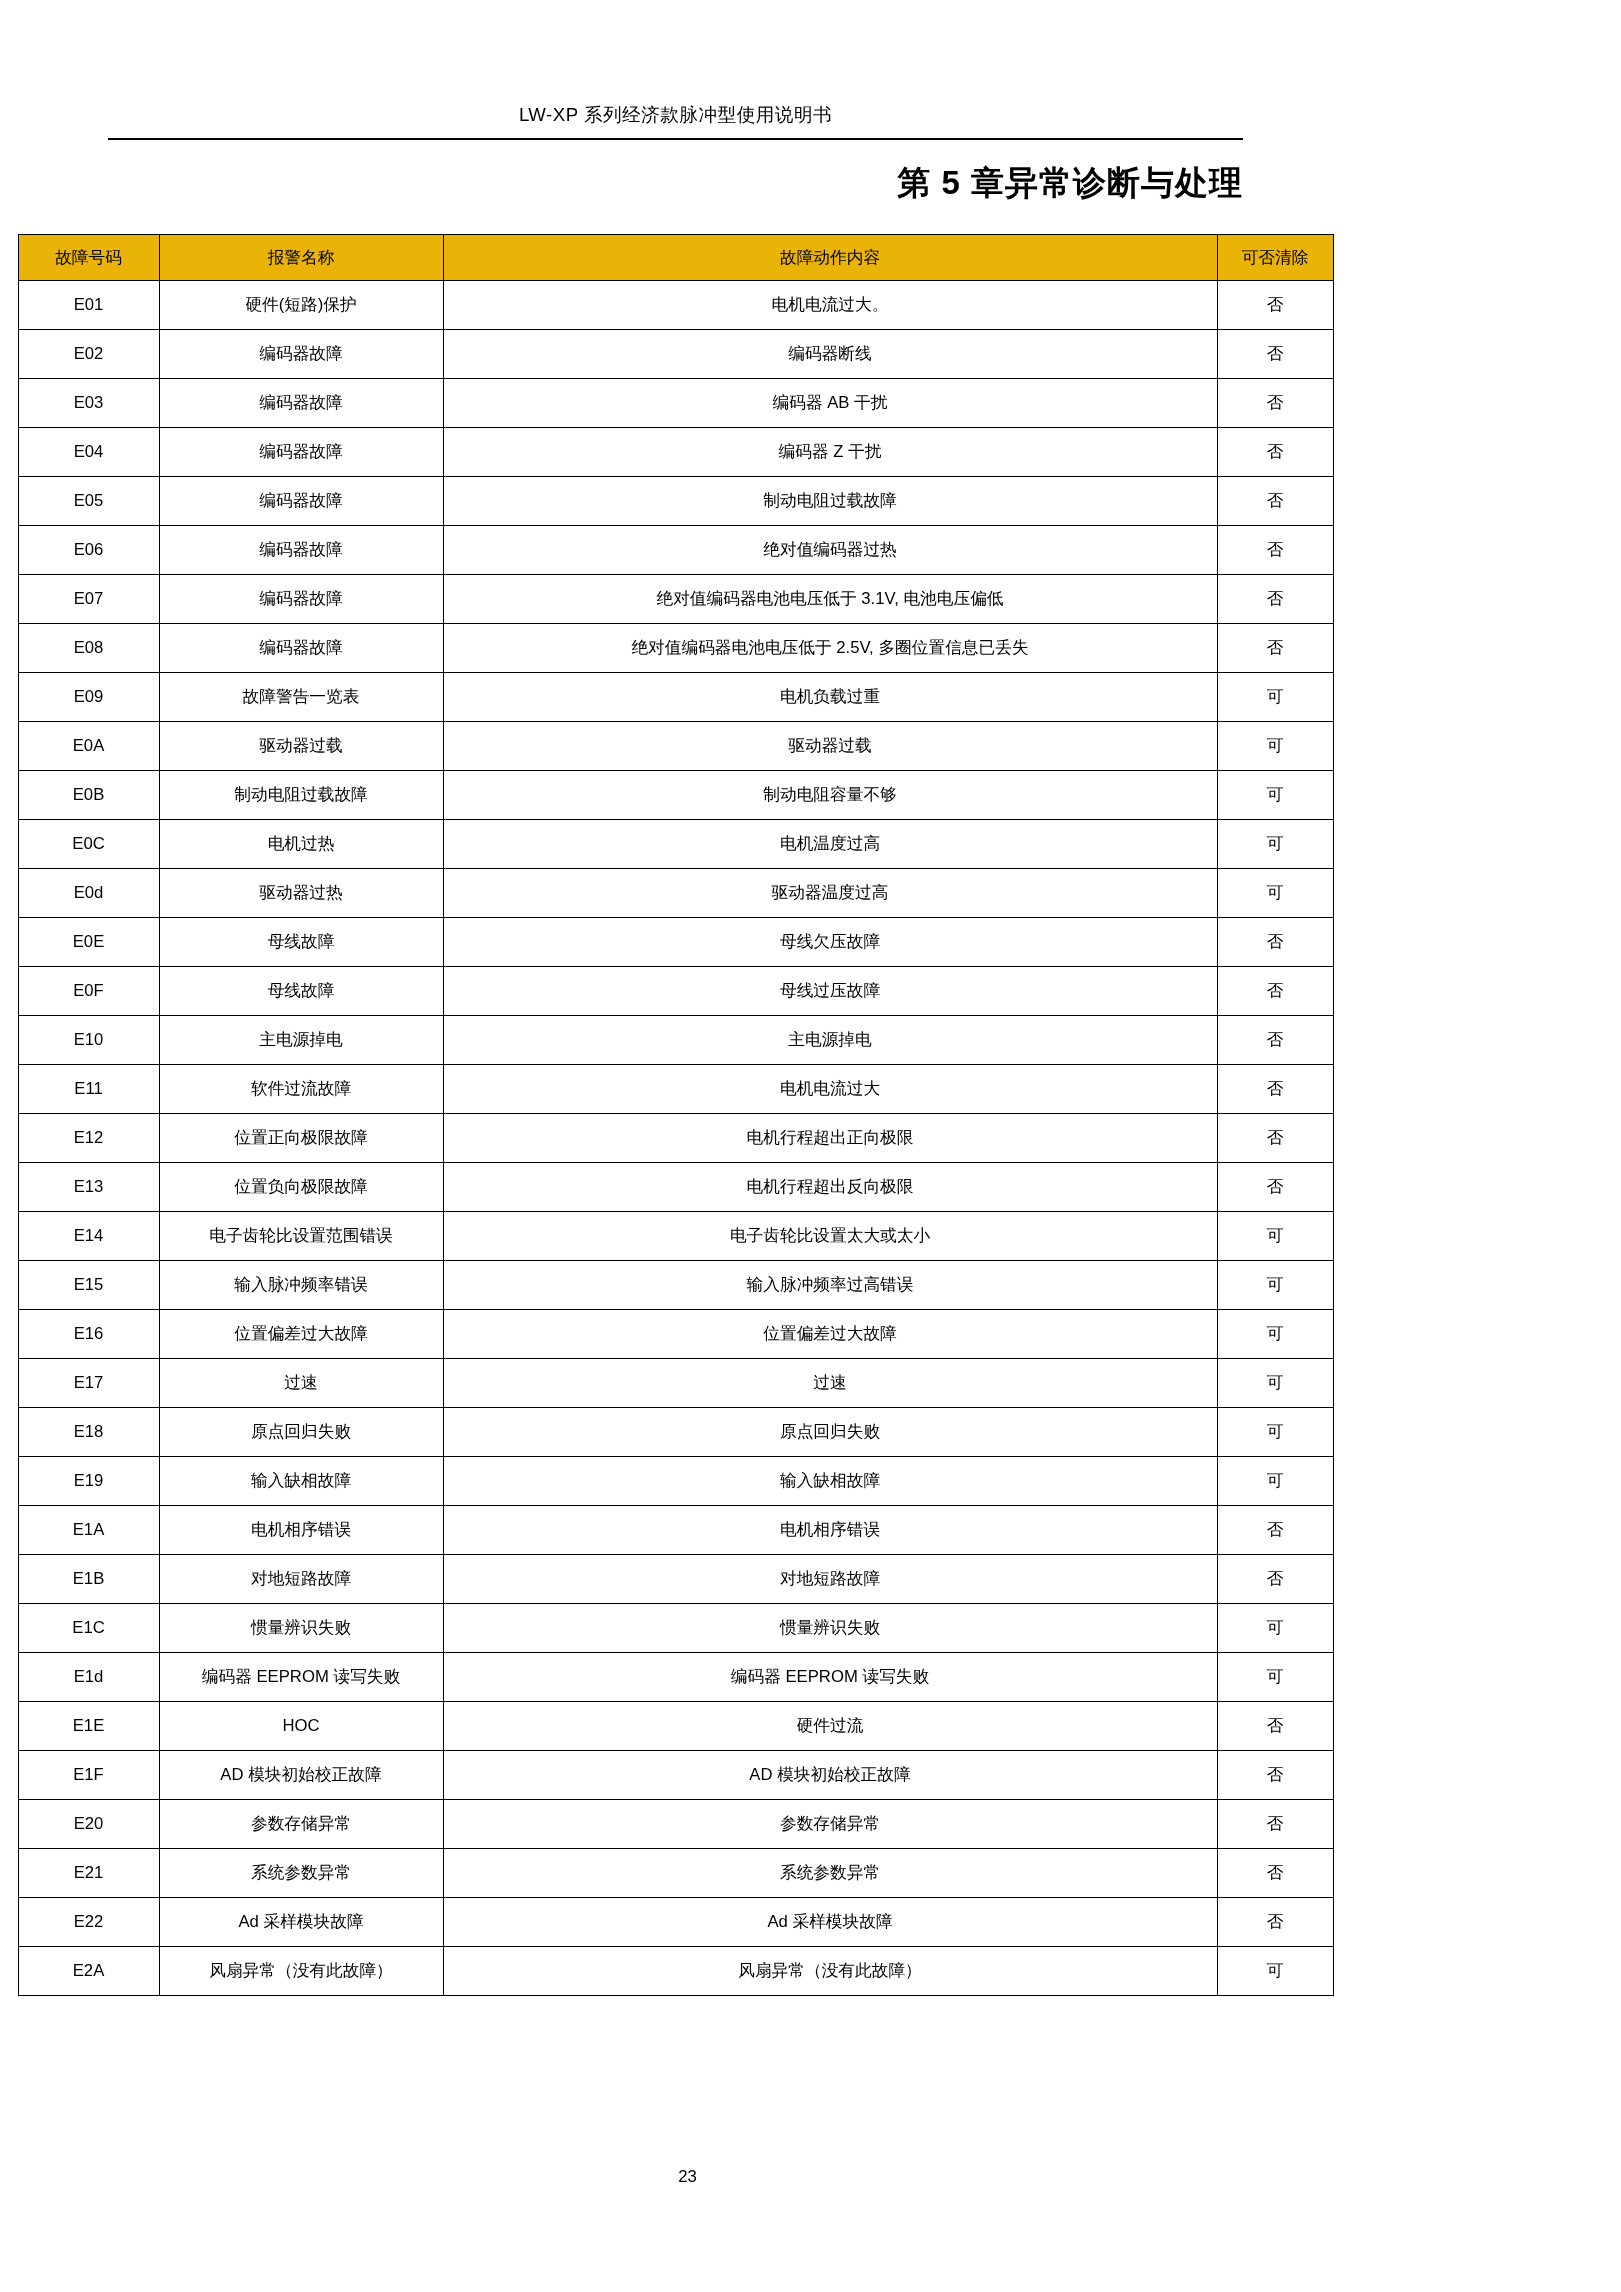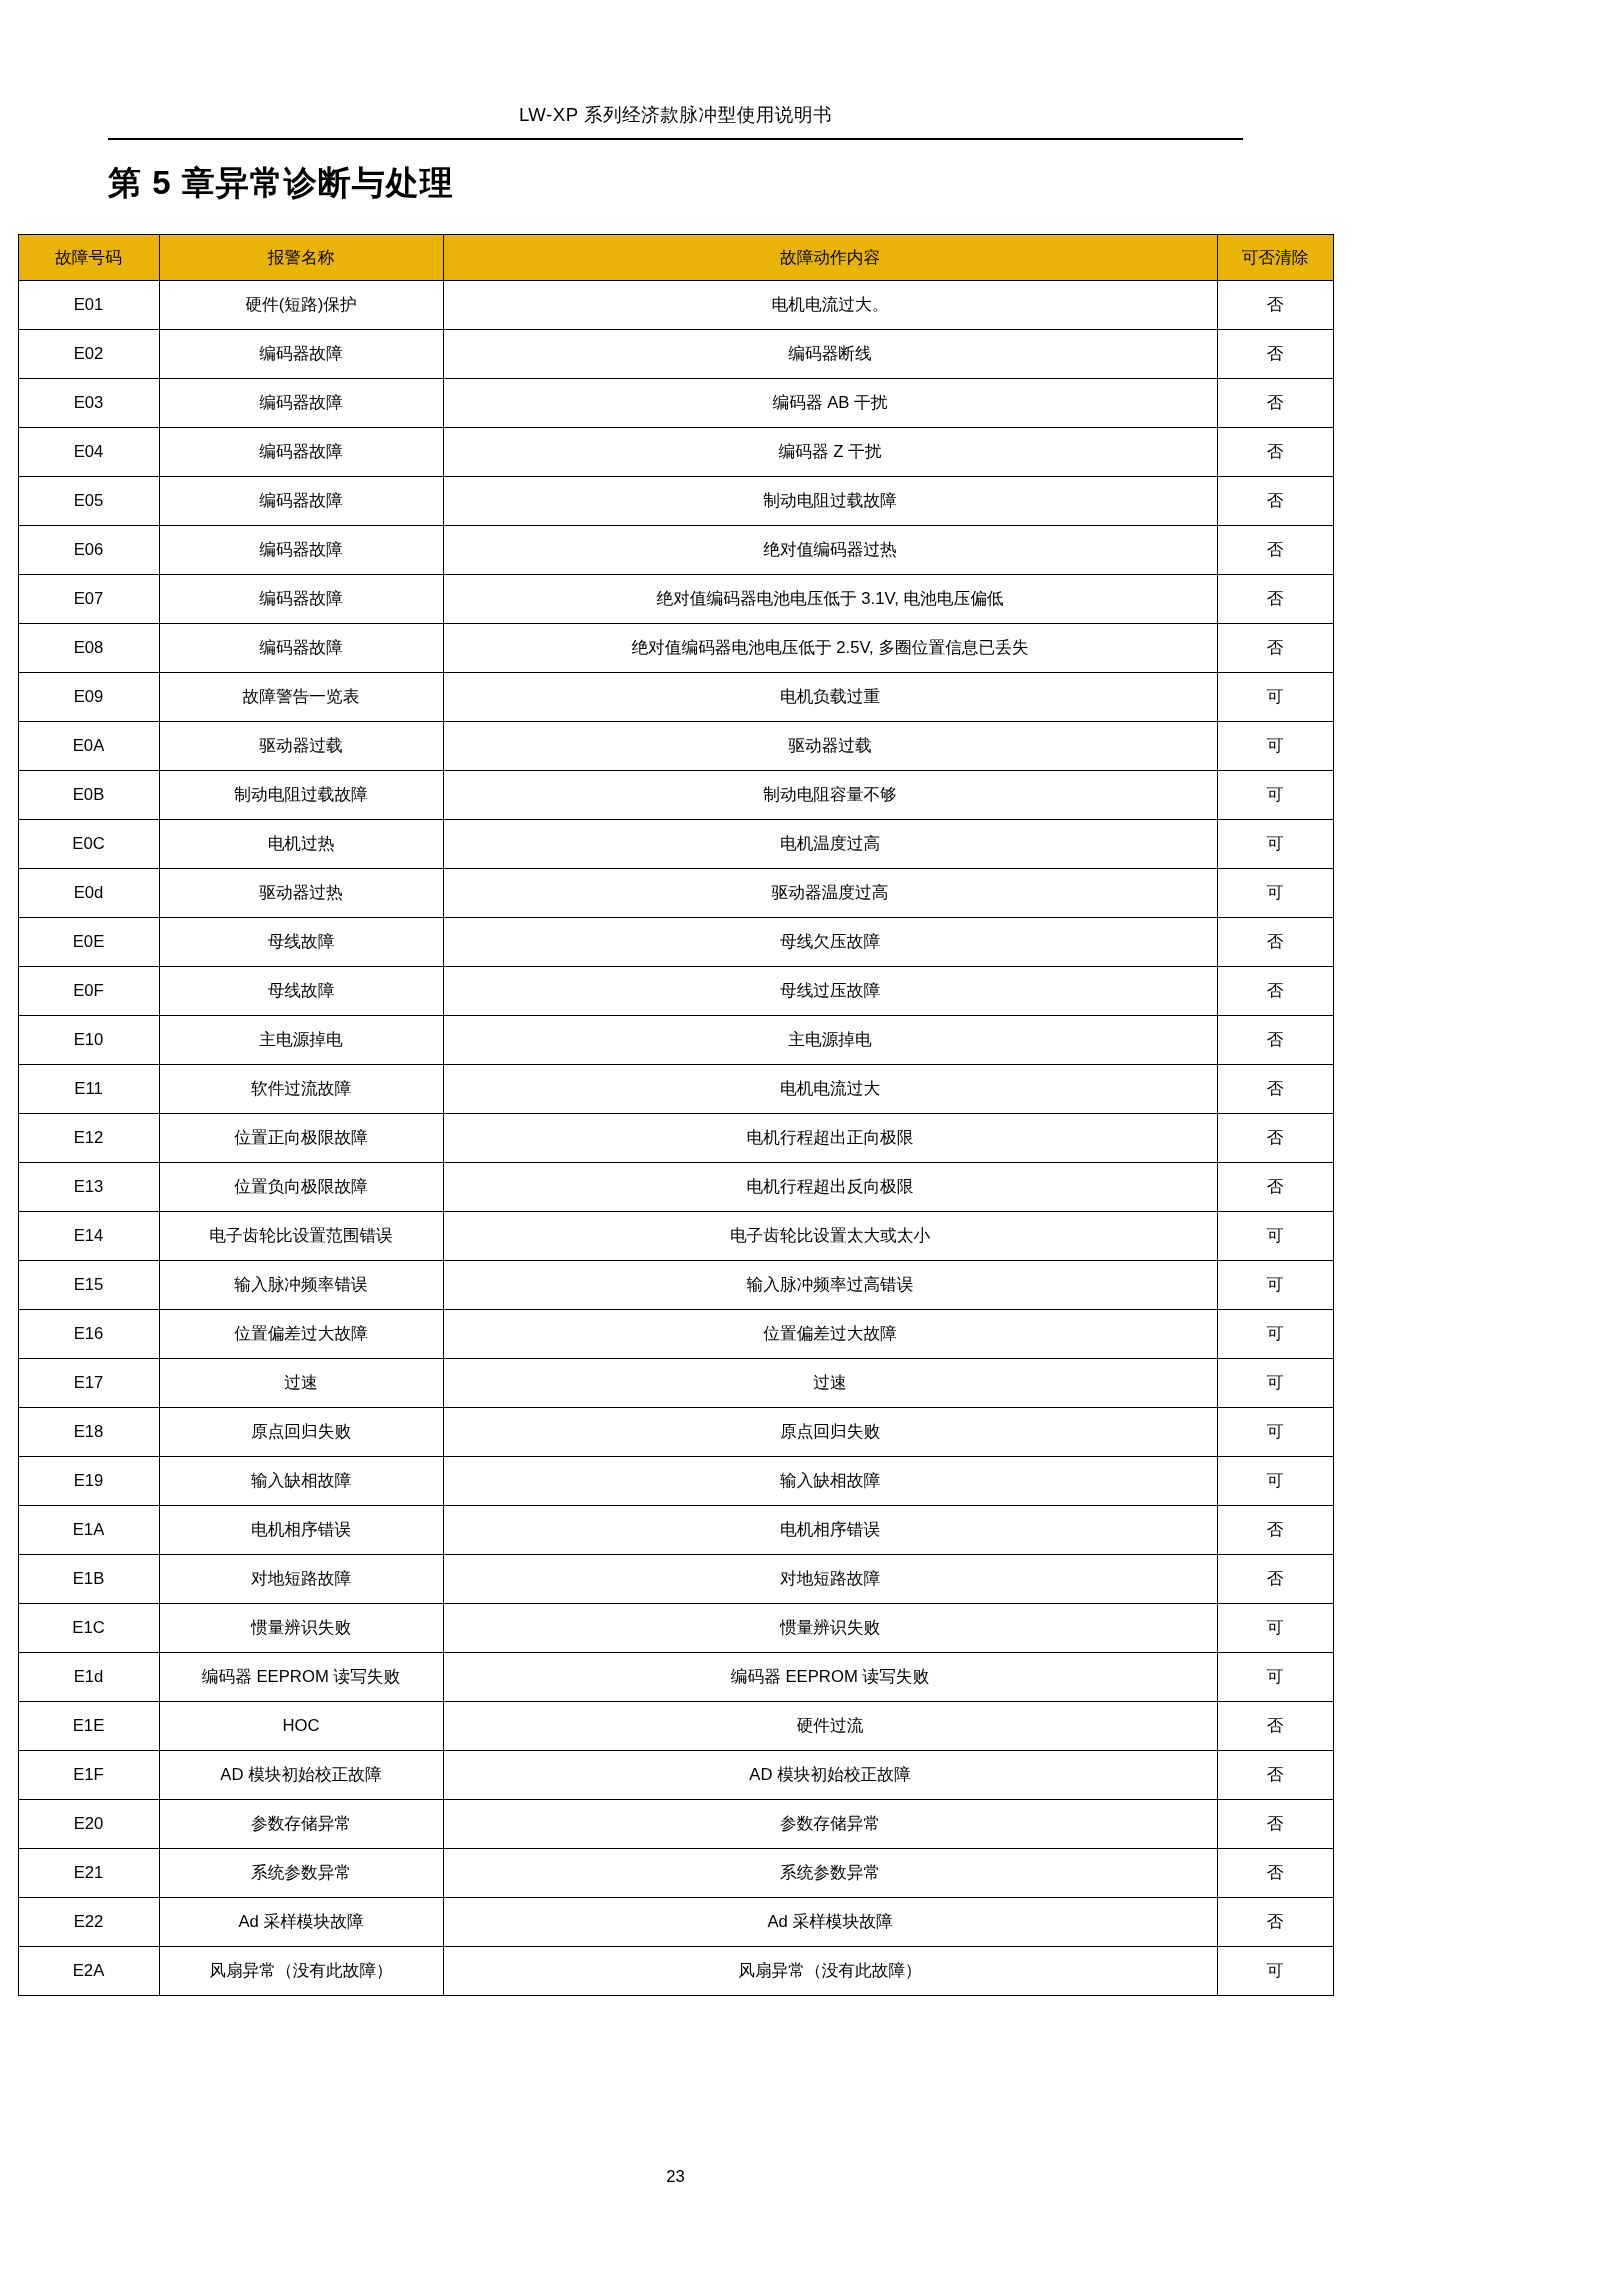--- a/index.html
+++ b/index.html
@@ -31,21 +31,21 @@
     font-family: "Liberation Sans", "DejaVu Sans", sans-serif;
     letter-spacing: 0.5px;
     margin-bottom: 9.8px;
   }
   .header-rule {
     border: none;
     border-top: 2px solid #000;
     margin: 0;
   }
   .chapter-title {
-    text-align: left;
+    text-align: right;
     font-size: 33px;
     font-weight: bold;
     font-family: "Liberation Sans", "DejaVu Sans", sans-serif;
     margin-top: 21.6px;
     letter-spacing: 1px;
   }
   .section-title {
     margin: 47px 0 0 108px;
     font-size: 20.6px;
     font-weight: bold;
@@ -74,21 +74,21 @@
     font-weight: normal;
     height: 45px;
   }
   col.c-code { width: 141px; }
   col.c-name { width: 284px; }
   col.c-action { width: 774px; }
   col.c-clear { width: 116px; }
   .page-number {
     position: absolute;
     bottom: 106px;
-    left: 0;
+    left: 12px;
     width: 100%;
     text-align: center;
     font-size: 16.7px;
     font-family: "Liberation Sans", "DejaVu Sans", sans-serif;
   }
 </style>
 </head>
 <body>
 
 <div class="page">

